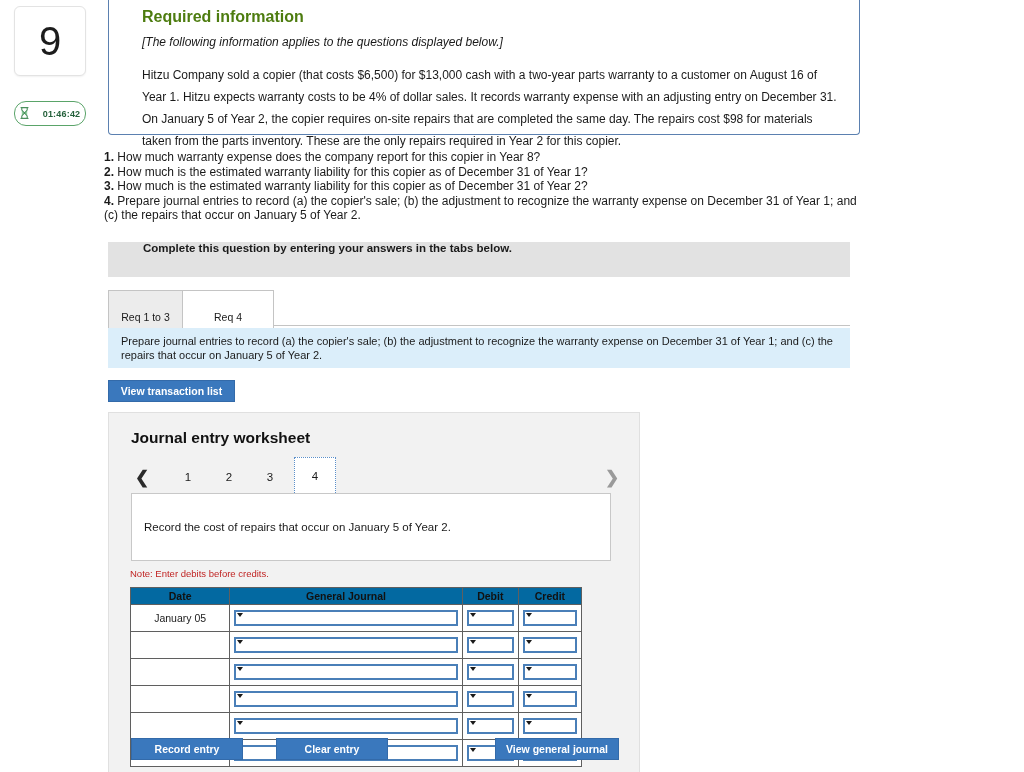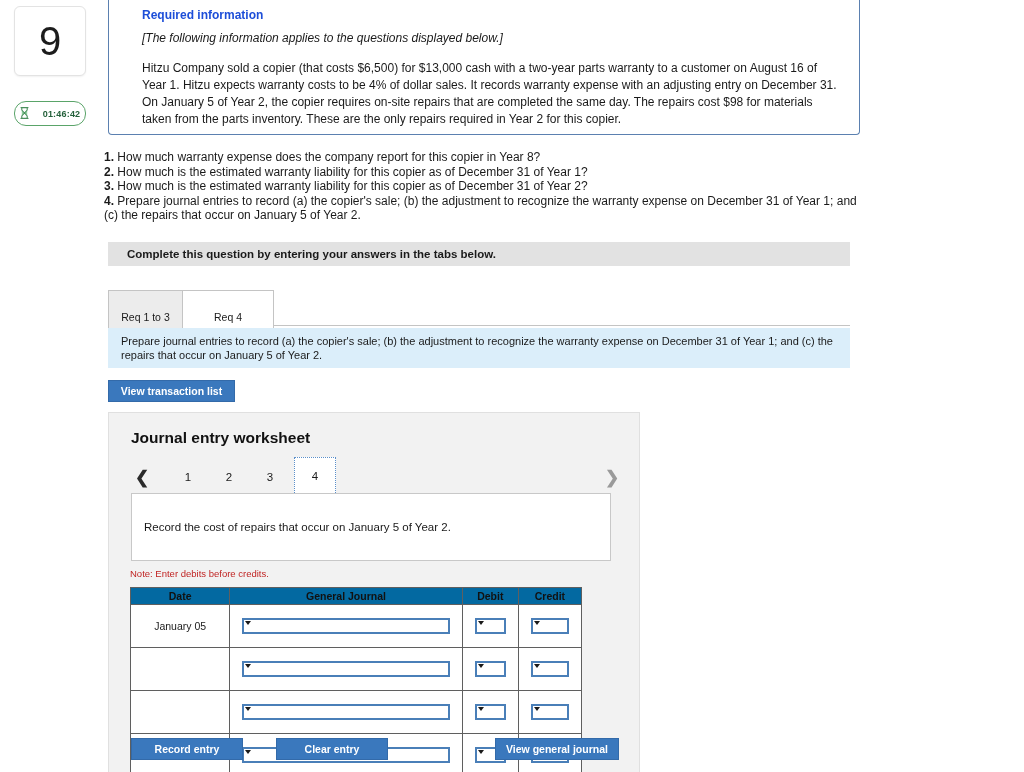--- a/index.html
+++ b/index.html
@@ -71,60 +71,60 @@
     width: 752px;
     height: 137px;
     border: 1px solid #5b80b0;
     border-top: none;
     border-radius: 0 0 4px 4px;
     background: #fff;
     box-sizing: border-box;
     padding: 8px 16px 10px 33px;
   }
   .req-title {
-    color: #1d4ed8;
+    color: #4d7c0f;
     font-weight: bold;
-    font-size: 12px;
+    font-size: 16px;
     margin: 2px 0 9px 0;
   }
   .req-italic {
     font-style: italic;
     font-size: 12px;
     margin-bottom: 15px;
     color: #1a1a1a;
   }
   .req-body {
     font-size: 12px;
-    line-height: 17px;
+    line-height: 22px;
     color: #1a1a1a;
   }
 
   
   .qlist {
     position: absolute;
     left: 104px; top: 150px;
     width: 758px;
     font-size: 12px;
     line-height: 14.5px;
     color: #1a1a1a;
   }
   .qlist .qline { margin-bottom: 0; }
   .qlist b { font-weight: bold; }
 
   
   .complete-banner {
     position: absolute;
     left: 108px; top: 242px;
     width: 742px;
-    height: 24px;
+    height: 35px;
     background: #e2e2e2;
     display: flex;
-    align-items: center;
-    box-sizing: border-box;
-    padding-left: 19px;
+    align-items: flex-start;
+    box-sizing: border-box;
+    padding-left: 35px;
   }
   .complete-banner span {
     font-size: 11.5px;
     font-weight: bold;
     color: #1a1a1a;
   }
 
   
   .tabbar {
     position: absolute;
@@ -294,21 +294,21 @@
     border: 1px solid #5f5f5f;
     height: 16px;
     font-size: 10.5px;
     font-weight: bold;
     color: #111;
     padding: 0;
   }
   .jtable td {
     border: 1px solid #5f5f5f;
     height: 18px;
-    padding: 12px;
+    padding: 4px;
     background: #fff;
     vertical-align: middle;
   }
   .col-date  { width: 99px; }
   .col-gj    { width: 232px; }
   .col-debit { width: 56px; }
   .col-credit{ width: 63px; }
   .td-date {
     text-align: center;
     font-size: 10.5px;

